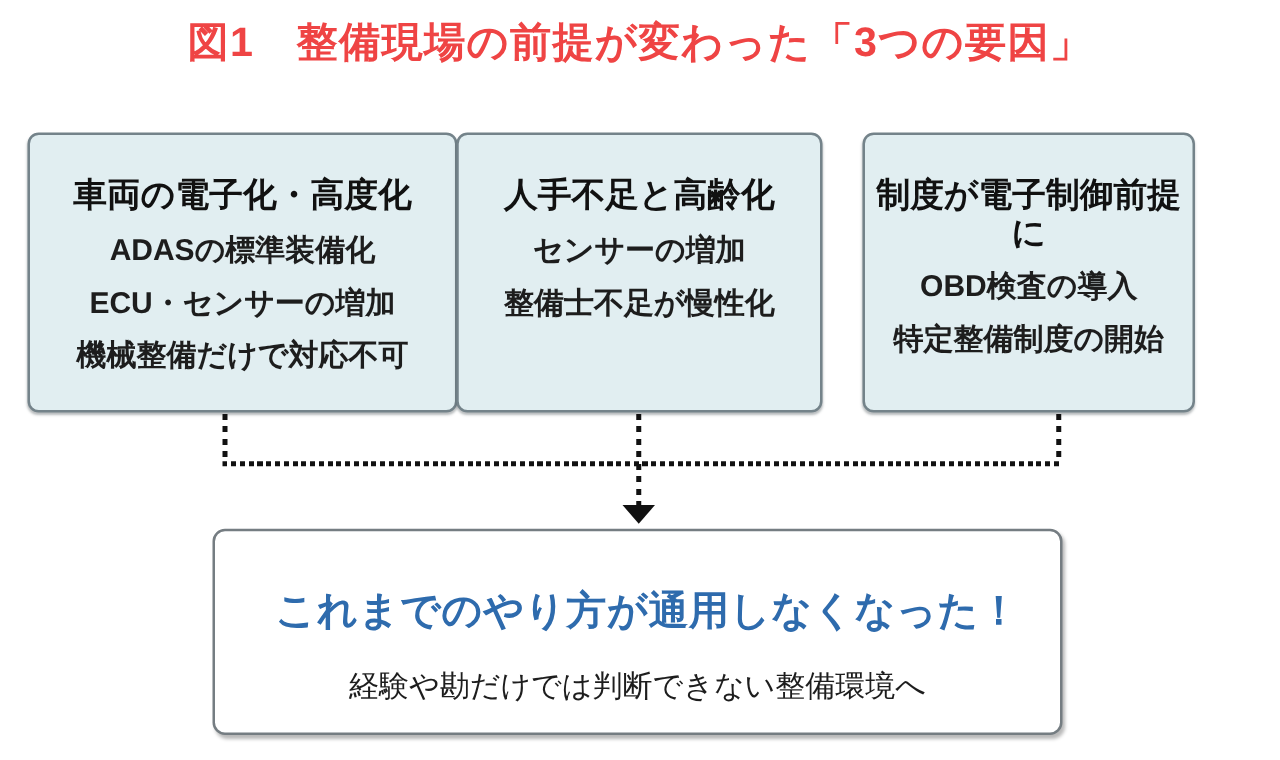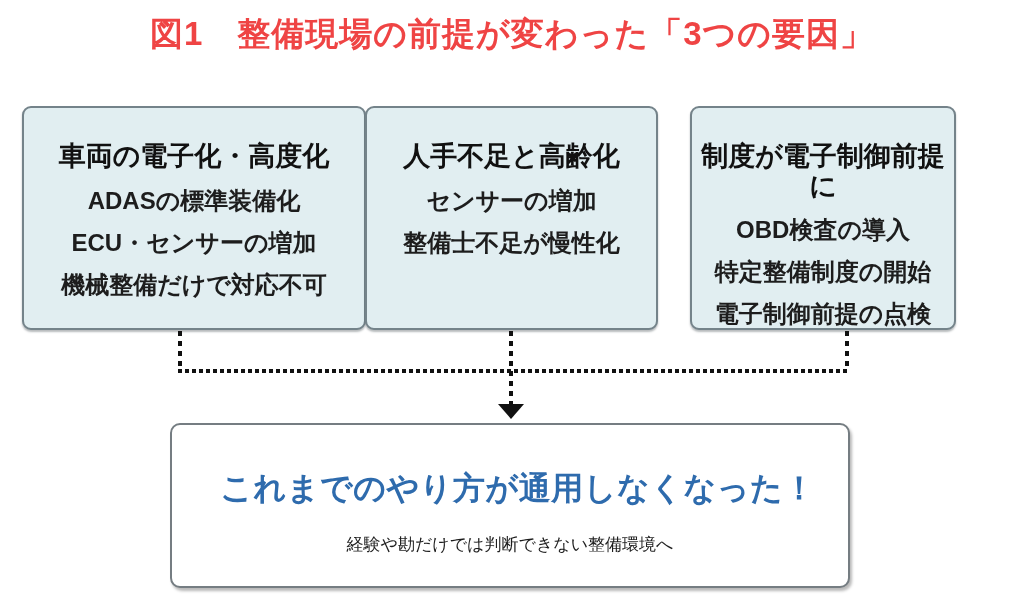--- a/index.html
+++ b/index.html
@@ -72,21 +72,21 @@
   }
   .conclusion .headline {
     margin-top:42px;
     font-size:32px; font-weight:bold;
     color:#2e6bad;
     letter-spacing:0.5px;
     padding-left:16px;
   }
   .conclusion .subtext {
     margin-top:22px;
-    font-size:17px; color:#1d1d1d;
+    font-size:24px; color:#1d1d1d;
   }
 </style>
 </head>
 <body>
 
 <div class="page">
 
   <div class="title">図1　整備現場の前提が変わった「3つの要因」</div>
 
   <div class="factor-box box-1">
@@ -104,21 +104,20 @@
       <div class="item">センサーの増加</div>
       <div class="item">整備士不足が慢性化</div>
     </div>
   </div>
 
   <div class="factor-box box-3">
     <div class="heading">制度が電子制御前提に</div>
     <div class="items">
       <div class="item">OBD検査の導入</div>
       <div class="item">特定整備制度の開始</div>
-      <div class="item">電子制御前提の点検</div>
     </div>
   </div>
 
   <div class="vdot v-1"></div>
   <div class="vdot v-2"></div>
   <div class="vdot v-3"></div>
   <div class="hdot h-1"></div>
   <div class="arrowhead"></div>
 
   <div class="conclusion">

